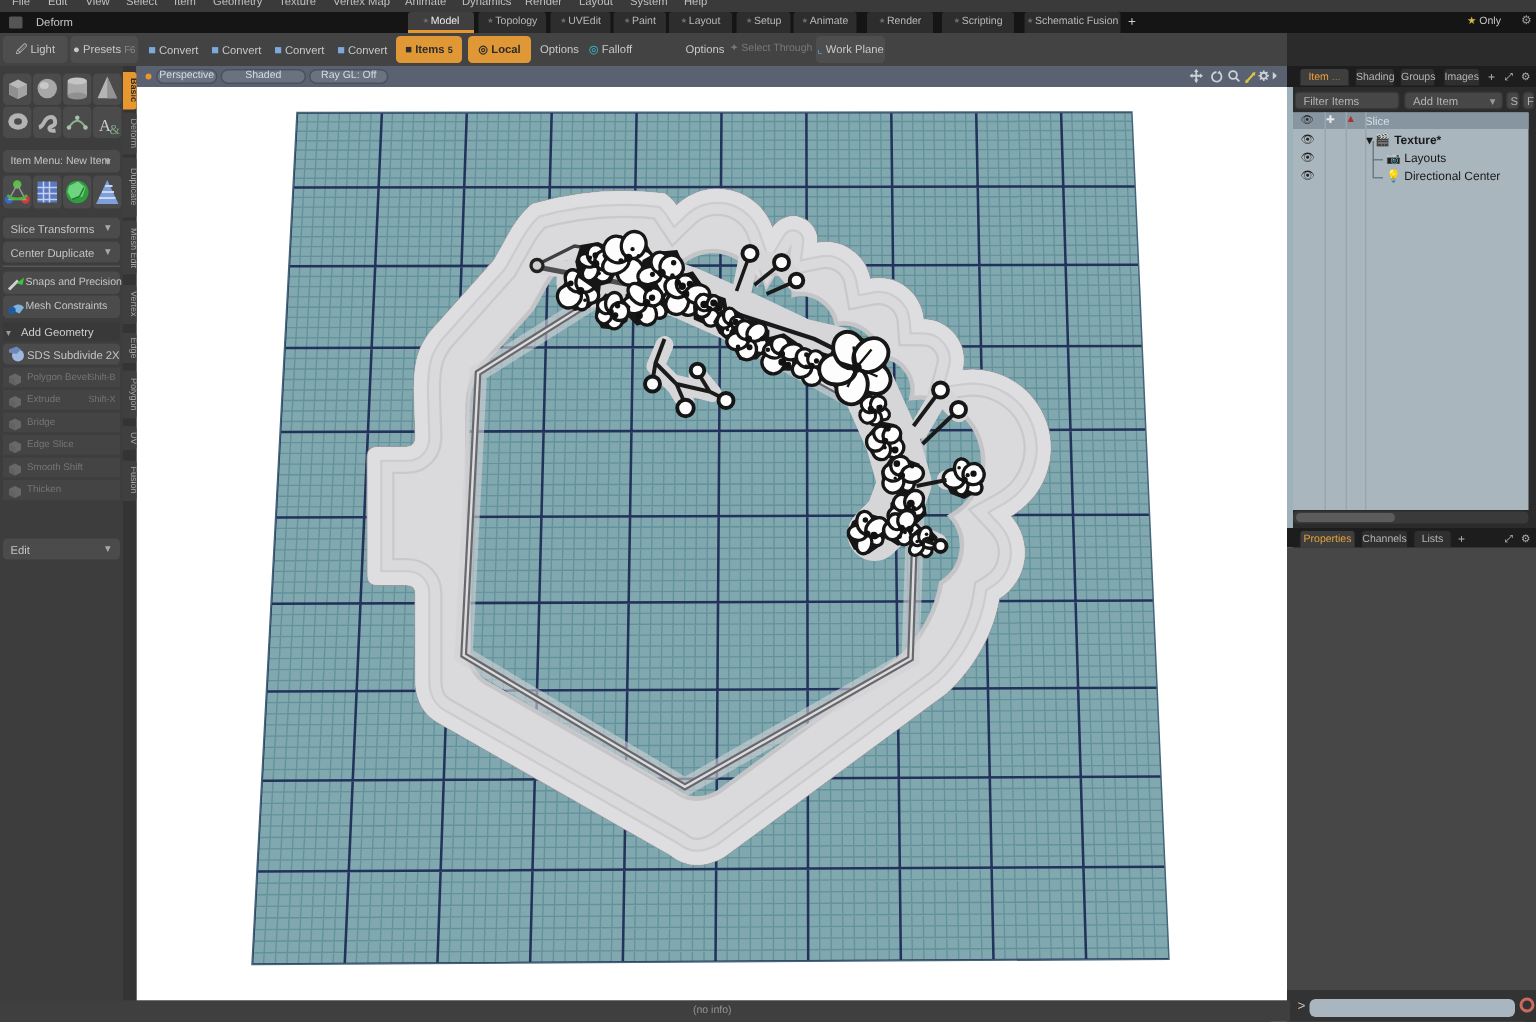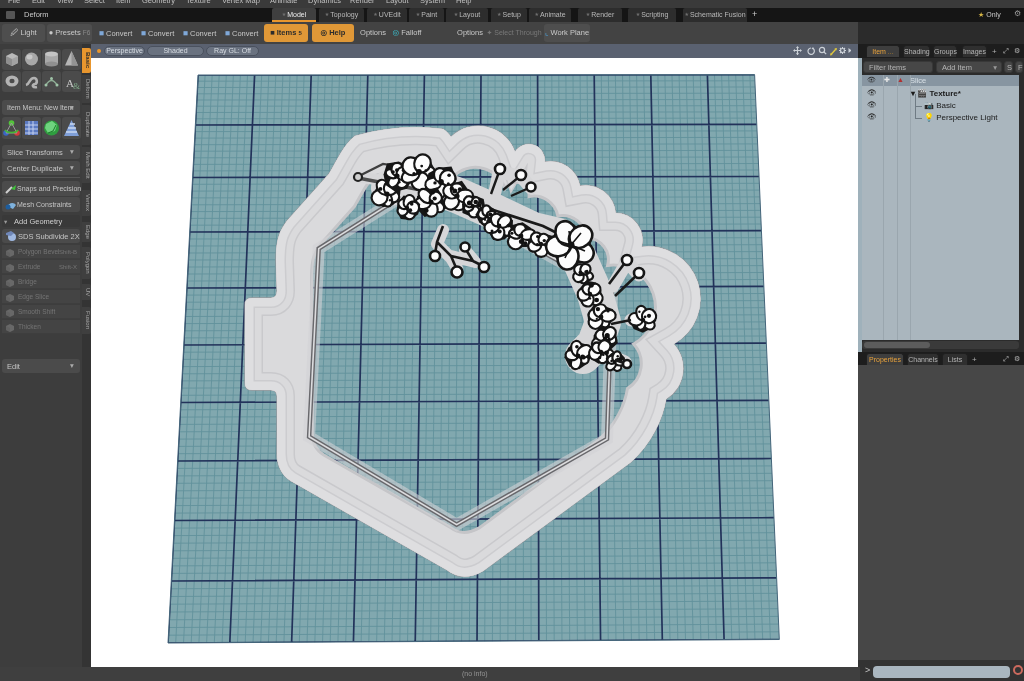--- a/index.html
+++ b/index.html
@@ -75,21 +75,21 @@
 </div>
 
 <div id="toolbar" class="abs">
 <div class="tbtn" style="left:2px;width:43px">🖉 Light</div>
 <div class="tbtn" style="left:47px;width:45px">● Presets <span style="color:#8a8a8a;font-size:6.5px">F6</span></div>
 <div class="tflat" style="left:95px;width:41px"><span style="color:#7fa8d8;font-size:8.5px">■</span> Convert</div>
 <div class="tflat" style="left:137px;width:41px"><span style="color:#7fa8d8;font-size:8.5px">■</span> Convert</div>
 <div class="tflat" style="left:179px;width:41px"><span style="color:#7fa8d8;font-size:8.5px">■</span> Convert</div>
 <div class="tflat" style="left:221px;width:41px"><span style="color:#7fa8d8;font-size:8.5px">■</span> Convert</div>
 <div class="tbtn torange" style="left:264px;width:44px">■ Items <span style="font-size:6px">5</span></div>
-<div class="tbtn torange" style="left:312px;width:42px">◎ Help</div>
+<div class="tbtn torange" style="left:312px;width:42px">◎ Local</div>
 <div class="tflat" style="left:355px;width:36px">Options</div>
 <div class="tflat" style="left:386px;width:42px"><span style="color:#39c8d8">◎</span> Falloff</div>
 <div class="tflat" style="left:452px;width:36px">Options</div>
 <div class="tflat" style="left:486px;width:56px;color:#787878;font-size:7px">✦ Select Through</div>
 <div class="tbtn" style="left:544px;width:46px"><span style="color:#4aa4e0">⌞</span> Work Plane</div>
 </div>
 
 <div id="viewport" class="abs">
     <svg width="768" height="623" viewBox="0 0 768 623">
 <rect width="768" height="623" fill="#ffffff"></rect>
@@ -535,22 +535,22 @@
 <div style="position:absolute;left:9px;top:54px;font-size:7px;color:#2b2b2b">👁</div>
 <div style="position:absolute;left:26px;top:54px;font-size:7px;color:#e8e8e8">✚</div>
 <div style="position:absolute;left:39px;top:54px;font-size:7px;color:#b03030">▲</div>
 <div style="position:absolute;left:9px;top:66px;font-size:7.5px;color:#222">👁</div>
 <div style="position:absolute;left:9px;top:78px;font-size:7.5px;color:#222">👁</div>
 <div style="position:absolute;left:9px;top:90px;font-size:7.5px;color:#222">👁</div>
 <div style="position:absolute;left:53px;top:67px;color:#1a1a1a;font-size:8px;font-weight:bold">▾ 🎬 Texture*</div>
 <div style="position:absolute;left:57px;top:72px;width:1px;height:24px;background:#6f7b84"></div>
 <div style="position:absolute;left:57px;top:84px;width:7px;height:1px;background:#6f7b84"></div>
 <div style="position:absolute;left:57px;top:96px;width:7px;height:1px;background:#6f7b84"></div>
-<div style="position:absolute;left:66px;top:79px;color:#1a1a1a;font-size:8px">📷 Basic</div>
-<div style="position:absolute;left:66px;top:91px;color:#1a1a1a;font-size:8px">💡 Perspective Light</div>
+<div style="position:absolute;left:66px;top:79px;color:#1a1a1a;font-size:8px">📷 Layouts</div>
+<div style="position:absolute;left:66px;top:91px;color:#1a1a1a;font-size:8px">💡 Directional Center</div>
 <div style="position:absolute;left:4px;top:319px;width:157px;height:8px;background:#3a3a3a;border-radius:3px"></div>
 <div style="position:absolute;left:6px;top:320px;width:66px;height:6px;background:#5c5c5c;border-radius:3px"></div>
 <div style="position:absolute;left:0;top:330px;width:166px;height:13px;background:#1d1d1d"></div>
 <div class="rtab act" style="left:8px;top:331px;width:38px">Properties</div>
 <div class="rtab" style="left:49px;top:331px;width:32px">Channels</div>
 <div class="rtab" style="left:84px;top:331px;width:26px">Lists</div>
 <div style="position:absolute;left:114px;top:333px;color:#b0b0b0;font-size:8px">+</div>
 <div style="position:absolute;left:145px;top:333px;color:#c4c4c4;font-size:7px">⤢</div>
 <div style="position:absolute;left:156px;top:333px;color:#b0b0b0;font-size:7px">⚙</div>
 <div style="position:absolute;left:0;top:343px;width:166px;height:295px;background:#474747"></div>

